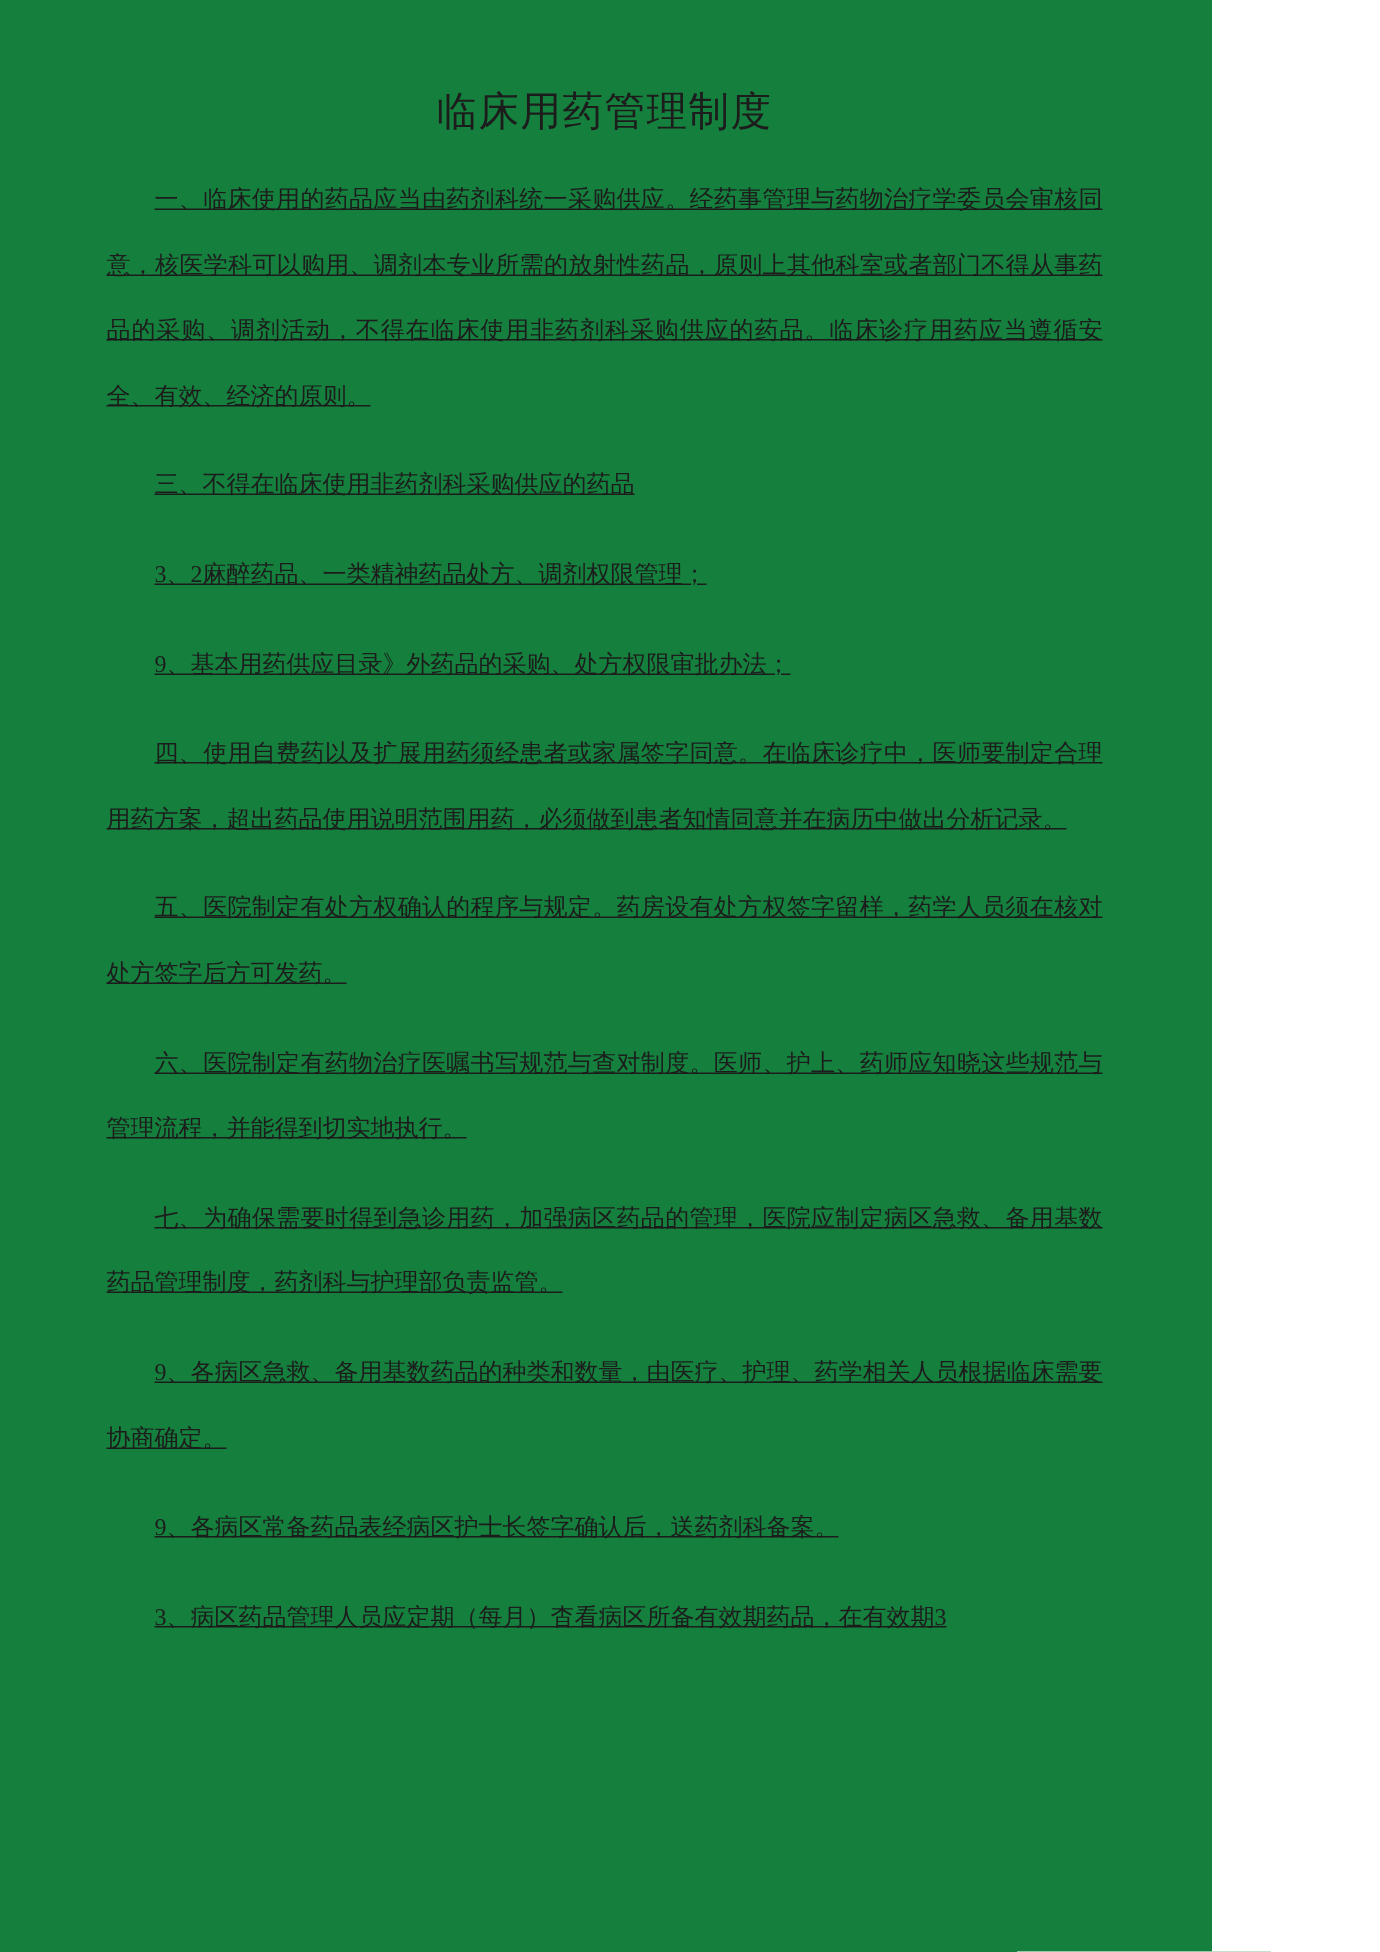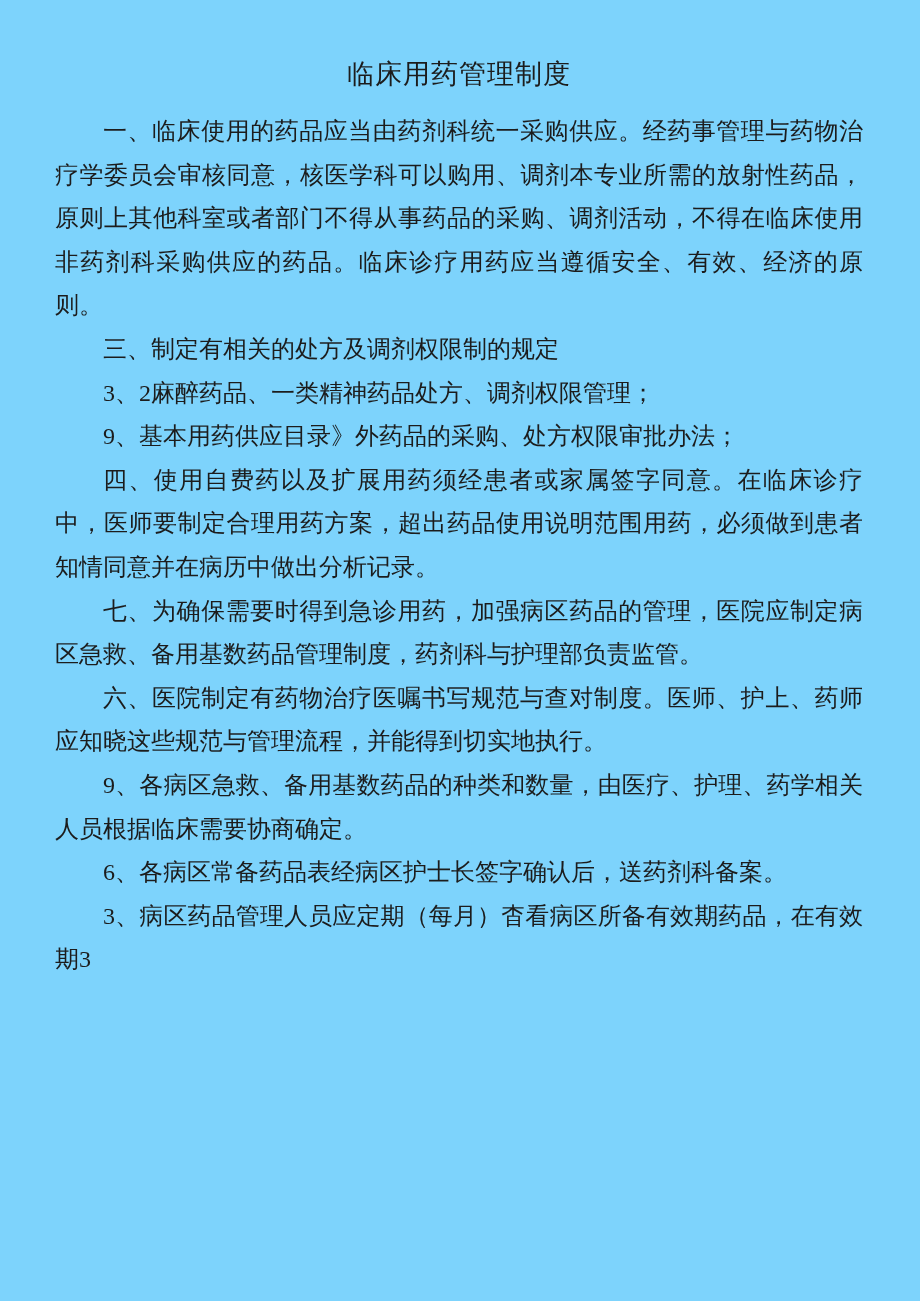--- a/index.html
+++ b/index.html
@@ -2,58 +2,60 @@
 <html><head>
 <meta charset="utf-8">
 <style>
   html, body {
     margin: 0;
     padding: 0;
     background: #ffffff;
   }
   .page {
     position: relative;
-    width: 920px;
+    width: 808px;
     height: 1301px;
-    background: #7dd3fc;
+    background: #15803d;
     box-sizing: border-box;
     padding: 52px 57px 0 55px;
     overflow: hidden;
     font-family: "Liberation Serif", "DejaVu Serif", serif;
     color: #1c1c1c;
   }
   .doc-title {
     font-size: 27px;
     font-weight: normal;
     text-align: center;
     line-height: 44px;
     margin: 0 0 14px 0;
     letter-spacing: 1px;
   }
   .doc-body p {
-    font-size: 24px;
+    font-size: 16px;
     line-height: 43.6px;
-    margin: 0;
+    margin: 16px;
     text-align: justify;
     text-justify: inter-ideograph;
     text-indent: 2em;
     word-break: break-all;
+    text-decoration: underline;
   }
 </style>
 </head>
 <body>
 
 <div class="page">
   <h1 class="doc-title">临床用药管理制度</h1>
 
   <div class="doc-body">
     <p>一、临床使用的药品应当由药剂科统一采购供应。经药事管理与药物治疗学委员会审核同意，核医学科可以购用、调剂本专业所需的放射性药品，原则上其他科室或者部门不得从事药品的采购、调剂活动，不得在临床使用非药剂科采购供应的药品。临床诊疗用药应当遵循安全、有效、经济的原则。</p>
-    <p>三、制定有相关的处方及调剂权限制的规定</p>
+    <p>三、不得在临床使用非药剂科采购供应的药品</p>
     <p>3、2麻醉药品、一类精神药品处方、调剂权限管理；</p>
     <p>9、基本用药供应目录》外药品的采购、处方权限审批办法；</p>
     <p>四、使用自费药以及扩展用药须经患者或家属签字同意。在临床诊疗中，医师要制定合理用药方案，超出药品使用说明范围用药，必须做到患者知情同意并在病历中做出分析记录。</p>
+    <p>五、医院制定有处方权确认的程序与规定。药房设有处方权签字留样，药学人员须在核对处方签字后方可发药。</p>
+    <p>六、医院制定有药物治疗医嘱书写规范与查对制度。医师、护上、药师应知晓这些规范与管理流程，并能得到切实地执行。</p>
     <p>七、为确保需要时得到急诊用药，加强病区药品的管理，医院应制定病区急救、备用基数药品管理制度，药剂科与护理部负责监管。</p>
-    <p>六、医院制定有药物治疗医嘱书写规范与查对制度。医师、护上、药师应知晓这些规范与管理流程，并能得到切实地执行。</p>
     <p>9、各病区急救、备用基数药品的种类和数量，由医疗、护理、药学相关人员根据临床需要协商确定。</p>
-    <p>6、各病区常备药品表经病区护士长签字确认后，送药剂科备案。</p>
+    <p>9、各病区常备药品表经病区护士长签字确认后，送药剂科备案。</p>
     <p>3、病区药品管理人员应定期（每月）杳看病区所备有效期药品，在有效期3</p>
   </div>
 </div>
 
 </body></html>

